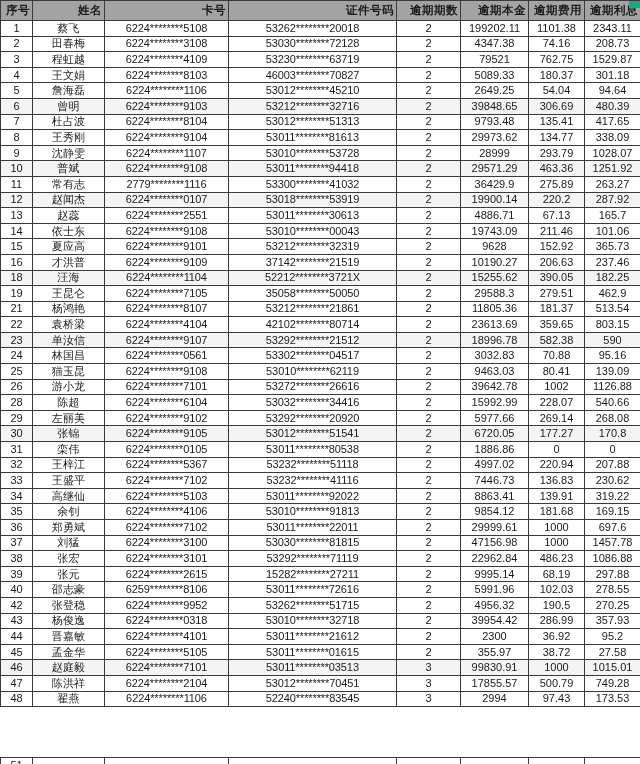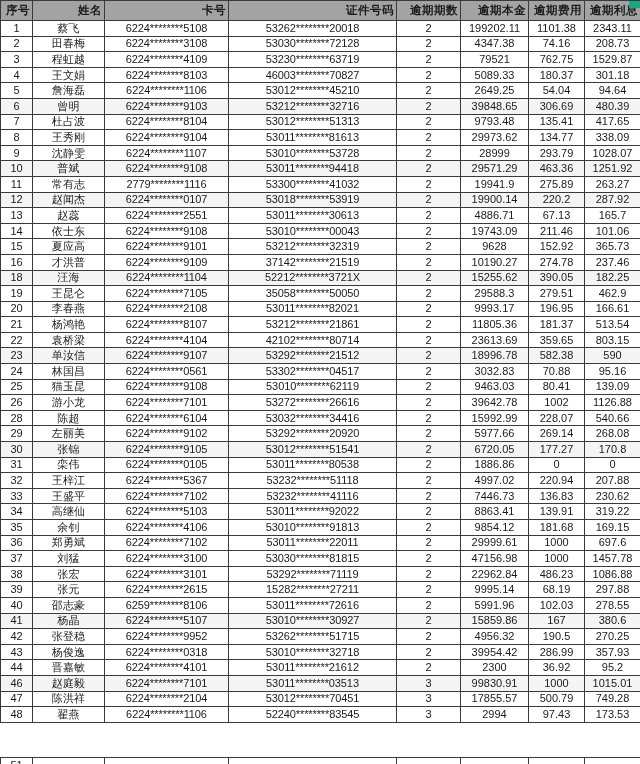--- a/index.html
+++ b/index.html
@@ -217,21 +217,21 @@
           <td class="num">29571.29</td>
           <td class="num">463.36</td>
           <td class="num">1251.92</td>
         </tr>
         <tr>
           <td class="seq">11</td>
           <td class="name">常有志</td>
           <td class="card">2779********1116</td>
           <td class="idno">53300********41032</td>
           <td class="per">2</td>
-          <td class="num">19941.9</td>
+          <td class="num">36429.9</td>
           <td class="num">275.89</td>
           <td class="num">263.27</td>
         </tr>
         <tr class="tint">
           <td class="seq">12</td>
           <td class="name">赵闻杰</td>
           <td class="card">6224********0107</td>
           <td class="idno">53018********53919</td>
           <td class="per">2</td>
           <td class="num">19900.14</td>
@@ -268,21 +268,21 @@
           <td class="num">152.92</td>
           <td class="num">365.73</td>
         </tr>
         <tr>
           <td class="seq">16</td>
           <td class="name">才洪普</td>
           <td class="card">6224********9109</td>
           <td class="idno">37142********21519</td>
           <td class="per">2</td>
           <td class="num">10190.27</td>
-          <td class="num">274.78</td>
+          <td class="num">206.63</td>
           <td class="num">237.46</td>
         </tr>
         <tr class="tint">
           <td class="seq">18</td>
           <td class="name">汪海</td>
           <td class="card">6224********1104</td>
           <td class="idno">52212********3721X</td>
           <td class="per">2</td>
           <td class="num">15255.62</td>
           <td class="num">390.05</td>
@@ -292,30 +292,20 @@
           <td class="seq">19</td>
           <td class="name">王昆仑</td>
           <td class="card">6224********7105</td>
           <td class="idno">35058********50050</td>
           <td class="per">2</td>
           <td class="num">29588.3</td>
           <td class="num">279.51</td>
           <td class="num">462.9</td>
         </tr>
         <tr>
-          <td class="seq">20</td>
-          <td class="name">李春燕</td>
-          <td class="card">6224********2108</td>
-          <td class="idno">53011********82021</td>
-          <td class="per">2</td>
-          <td class="num">9993.17</td>
-          <td class="num">196.95</td>
-          <td class="num">166.61</td>
-        </tr>
-        <tr>
           <td class="seq">21</td>
           <td class="name">杨鸿艳</td>
           <td class="card">6224********8107</td>
           <td class="idno">53212********21861</td>
           <td class="per">2</td>
           <td class="num">11805.36</td>
           <td class="num">181.37</td>
           <td class="num">513.54</td>
         </tr>
         <tr>
@@ -491,30 +481,20 @@
         <tr>
           <td class="seq">40</td>
           <td class="name">邵志豪</td>
           <td class="card">6259********8106</td>
           <td class="idno">53011********72616</td>
           <td class="per">2</td>
           <td class="num">5991.96</td>
           <td class="num">102.03</td>
           <td class="num">278.55</td>
         </tr>
-        <tr class="tint">
-          <td class="seq">41</td>
-          <td class="name">杨晶</td>
-          <td class="card">6224********5107</td>
-          <td class="idno">53010********30927</td>
-          <td class="per">2</td>
-          <td class="num">15859.86</td>
-          <td class="num">167</td>
-          <td class="num">380.6</td>
-        </tr>
         <tr>
           <td class="seq">42</td>
           <td class="name">张登稳</td>
           <td class="card">6224********9952</td>
           <td class="idno">53262********51715</td>
           <td class="per">2</td>
           <td class="num">4956.32</td>
           <td class="num">190.5</td>
           <td class="num">270.25</td>
         </tr>
@@ -530,20 +510,30 @@
         </tr>
         <tr>
           <td class="seq">44</td>
           <td class="name">晋嘉敏</td>
           <td class="card">6224********4101</td>
           <td class="idno">53011********21612</td>
           <td class="per">2</td>
           <td class="num">2300</td>
           <td class="num">36.92</td>
           <td class="num">95.2</td>
+        </tr>
+        <tr>
+          <td class="seq">45</td>
+          <td class="name">孟金华</td>
+          <td class="card">6224********5105</td>
+          <td class="idno">53011********01615</td>
+          <td class="per">2</td>
+          <td class="num">355.97</td>
+          <td class="num">38.72</td>
+          <td class="num">27.58</td>
         </tr>
         <tr class="tint">
           <td class="seq">46</td>
           <td class="name">赵庭毅</td>
           <td class="card">6224********7101</td>
           <td class="idno">53011********03513</td>
           <td class="per">3</td>
           <td class="num">99830.91</td>
           <td class="num">1000</td>
           <td class="num">1015.01</td>

